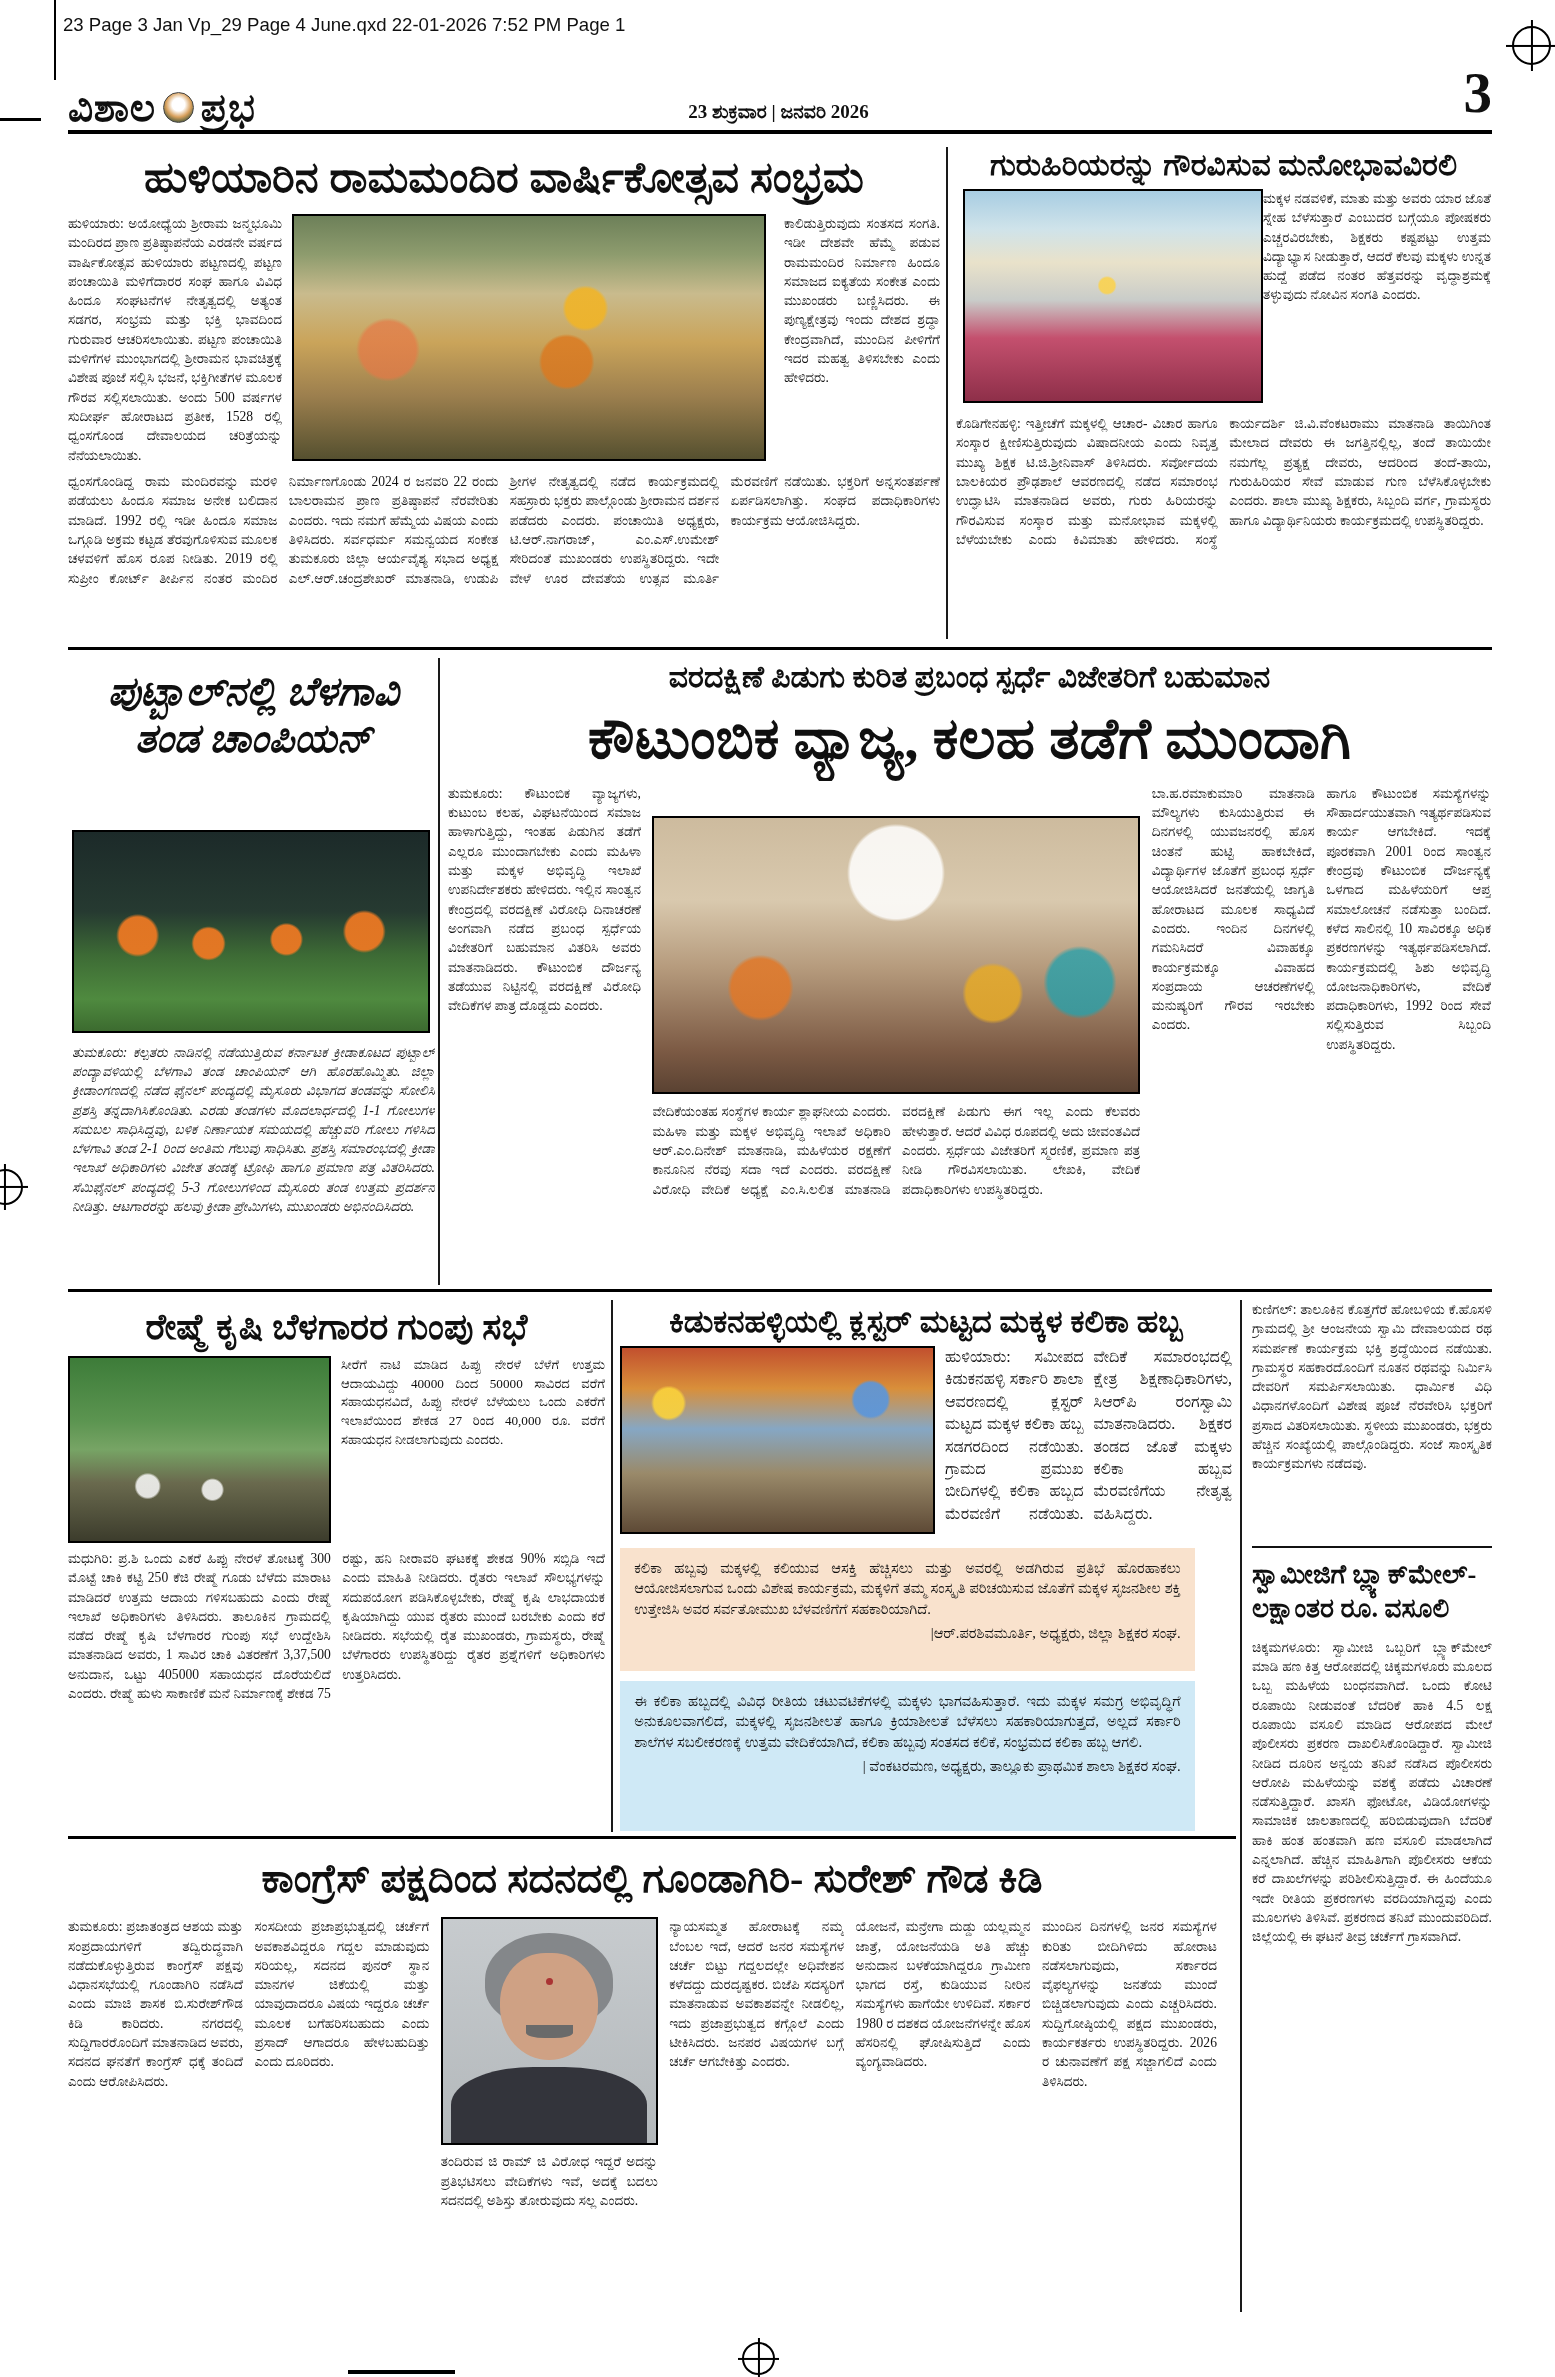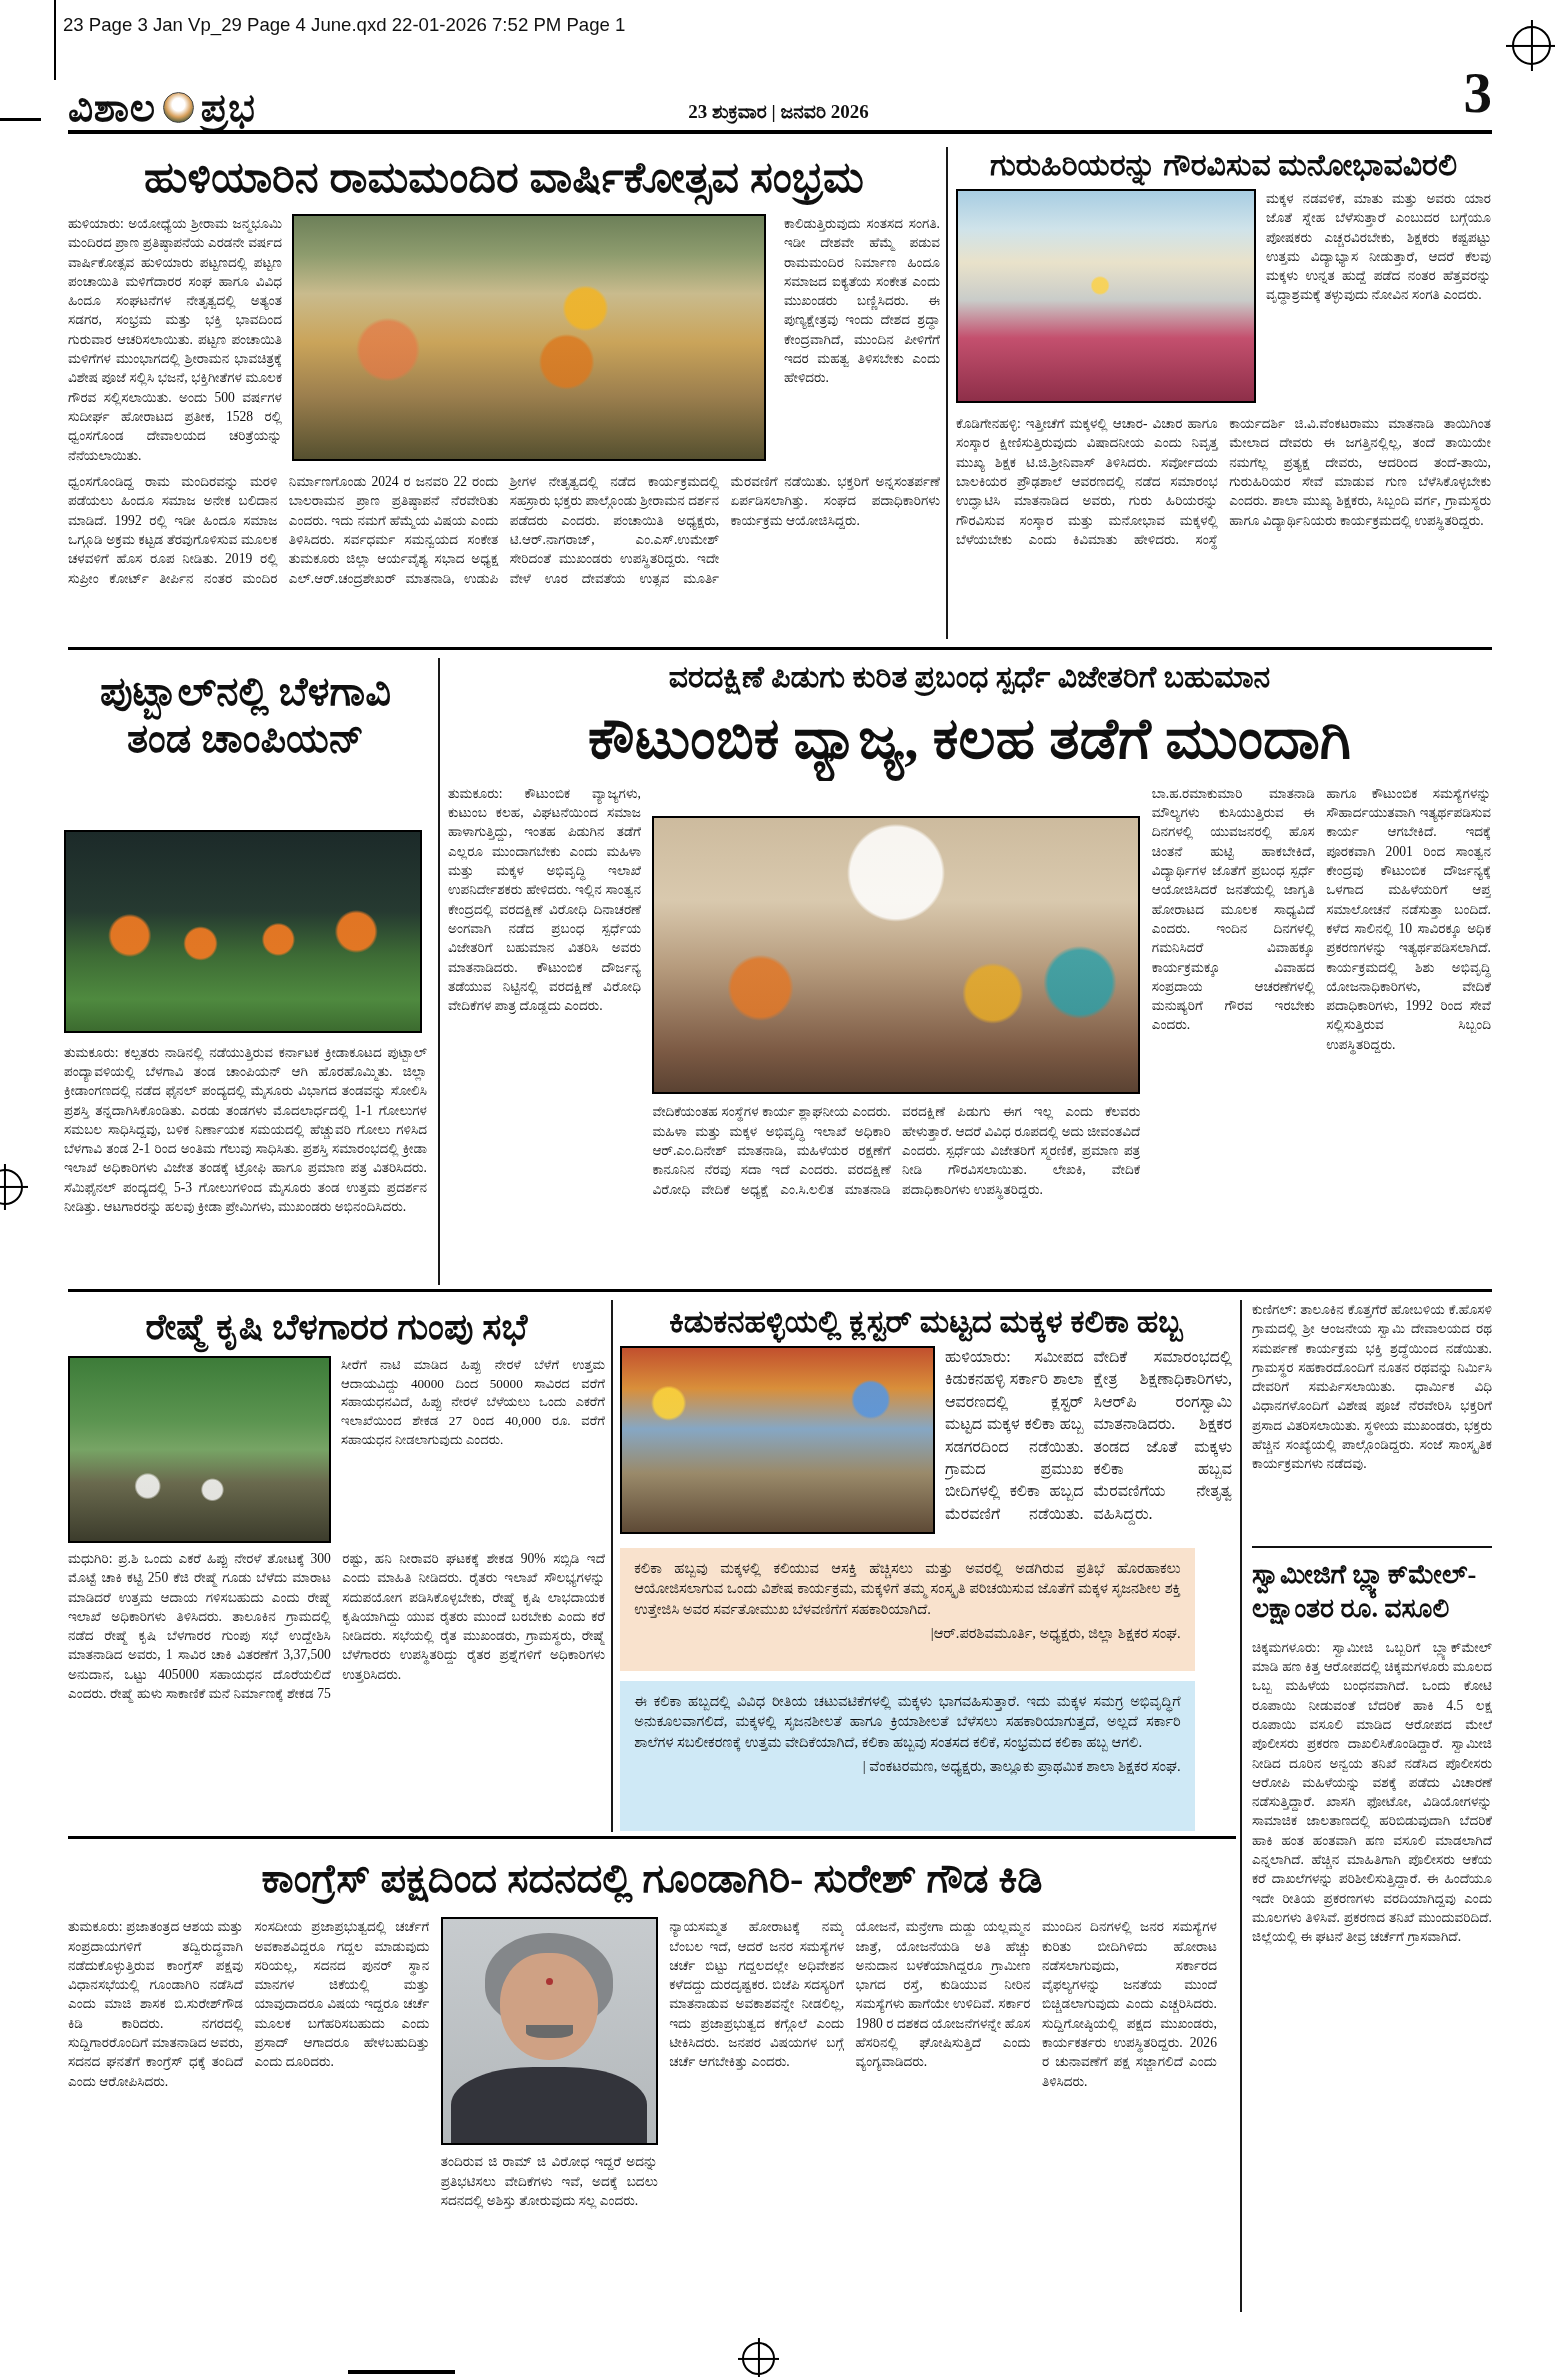--- a/index.html
+++ b/index.html
@@ -52,34 +52,34 @@
       radial-gradient(circle at 62% 38%, rgba(240,180,40,.9) 0 6%, rgba(240,180,40,0) 7%),
       radial-gradient(circle at 58% 60%, rgba(220,120,30,.8) 0 8%, rgba(220,120,30,0) 9%),
       radial-gradient(circle at 20% 55%, rgba(230,120,70,.7) 0 7%, rgba(230,120,70,0) 8%),
       linear-gradient(180deg,#6d8059 0%,#8e9c6e 16%,#c9bb8d 32%,#caa45a 52%,#9c7f4e 74%,#55502f 100%); }
   .a-col2 { flex:1;margin-left:8px; }
   .a-bottom { margin-top:7.1px; column-count:4; column-gap:11.4px; height:161px; }
 
   
   .art-b { position:absolute; left:956px; top:143px; width:535px; height:501px; }
   .b-head { font-size:30px; height:46px; line-height:43px; white-space:nowrap; }
-  .b-row { display:flex; gap:10px; height:218px; }
+  .b-row { display:flex; height:218px;margin-left:7px; }
   .b-photo { width:300px; height:214px;
     background:
       radial-gradient(circle at 48% 45%, rgba(250,210,80,.9) 0 4%, rgba(250,210,80,0) 5%),
       linear-gradient(180deg,#a8cde2 0%,#cfe3ea 18%,#e9e2ca 34%,#c9ccc9 52%,#c4506e 70%,#8e2f49 100%); }
   .b-col { flex:1; }
   .b-bottom { margin-top:7.1px; column-count:2; column-gap:11.4px; height:223px; }
 
   
   .rule-v-ab { left:946px; top:147px; height:492px; }
   .rule-h-1  { left:68px; top:647px; width:1424px; }
 
   
-  .art-c { position:absolute; left:64px; top:658px; width:363px; height:627px; }
+  .art-c { position:absolute; left:72px; top:658px; width:363px; height:627px;font-style:italic; }
   .c-head { font-size:40px; line-height:1.16; height:166px; padding-top:11.4px; }
   .c-photo { width:358px; height:203px; margin-top:5.7px;
     background:
       radial-gradient(circle at 18% 52%, rgba(235,120,35,.95) 0 6%, rgba(235,120,35,0) 7%),
       radial-gradient(circle at 38% 56%, rgba(235,120,35,.95) 0 6%, rgba(235,120,35,0) 7%),
       radial-gradient(circle at 60% 54%, rgba(235,120,35,.95) 0 6%, rgba(235,120,35,0) 7%),
       radial-gradient(circle at 82% 50%, rgba(235,120,35,.95) 0 6%, rgba(235,120,35,0) 7%),
       linear-gradient(180deg,#1c2a29 0%,#263a31 40%,#3d6b35 62%,#4f8a3f 84%,#3c6b2f 100%); }
   .c-body { margin-top:10px; height:234px; }
 

